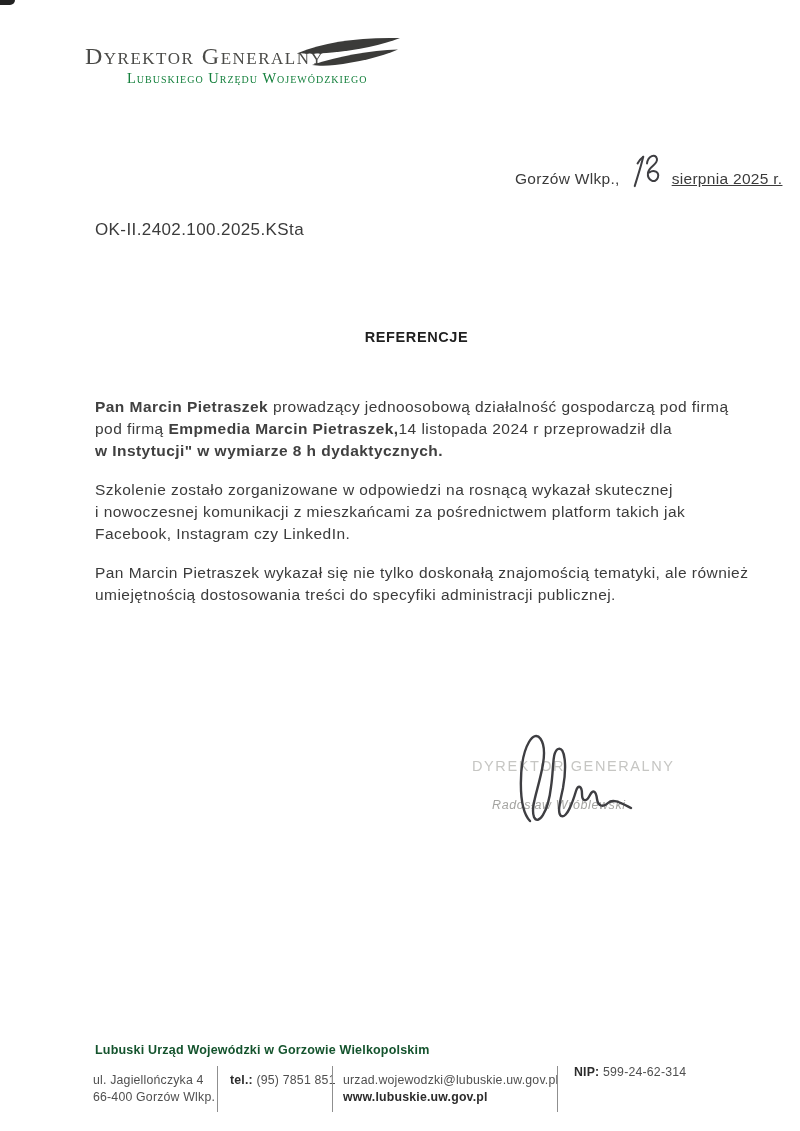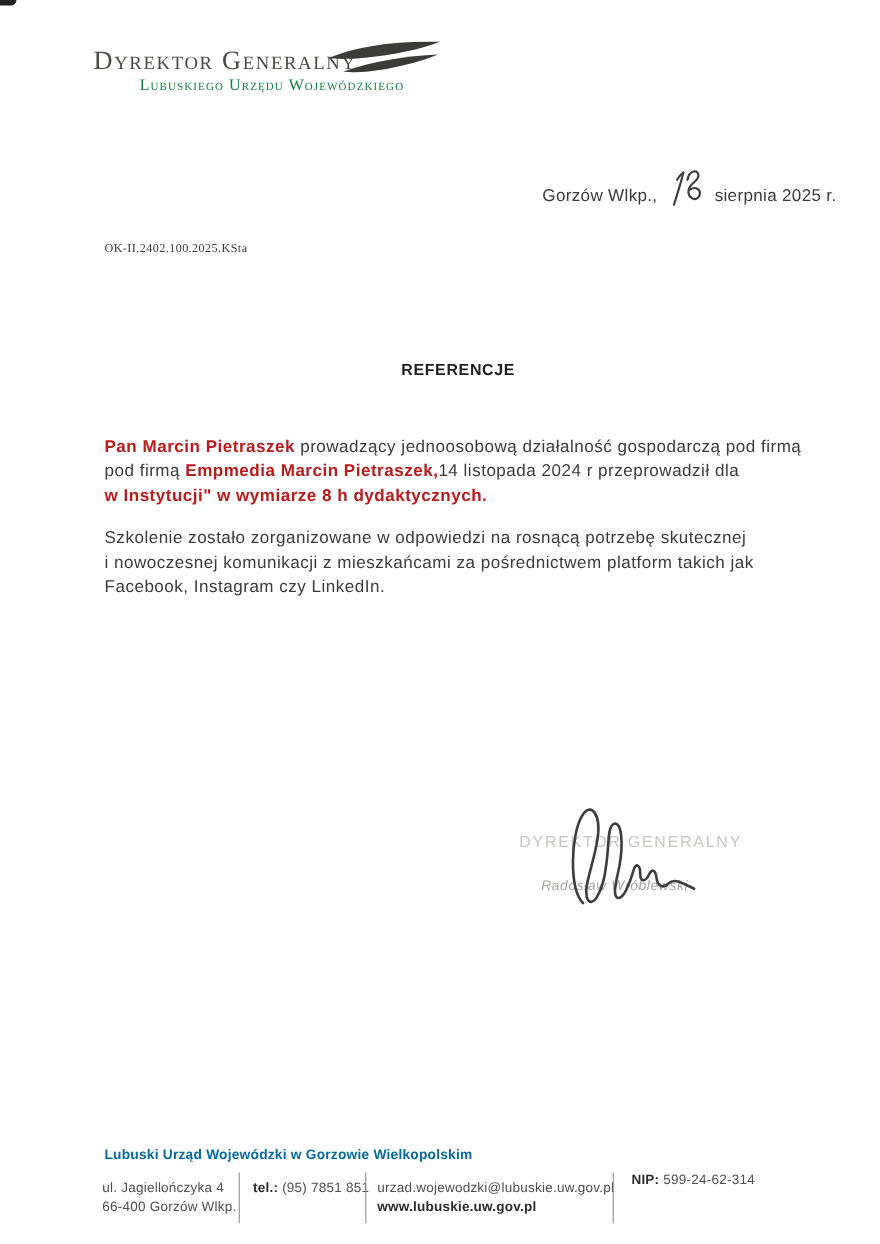--- a/index.html
+++ b/index.html
@@ -15,45 +15,45 @@
     font-family:"Liberation Serif",serif;font-variant:small-caps;font-size:24px;
     letter-spacing:1.5px;color:#4a4a47;line-height:24px;white-space:nowrap;
   }
   .lh-subtitle{
     font-family:"Liberation Serif",serif;font-variant:small-caps;font-size:14.5px;
     letter-spacing:1px;color:#15803d;margin-left:42px;margin-top:2px;white-space:nowrap;
   }
   .logo{position:absolute;left:296px;top:36px;width:106px;height:38px;}
 
   
-  .dateline{position:absolute;left:493px;top:150px;display:flex;align-items:flex-end;font-size:15.5px;letter-spacing:.3px;color:#3b3b3b;}
+  .dateline{position:absolute;left:515px;top:150px;display:flex;align-items:flex-end;font-size:15.5px;letter-spacing:.3px;color:#3b3b3b;}
   .dateline .place{padding-bottom:2px;}
-  .dateline .rest{padding-bottom:2px;}
+  .dateline .rest{padding-bottom:2px;text-decoration:underline;}
   .hand-day{width:34px;height:42px;margin:0 8px -2px 10px;}
 
   
-  .refno{position:absolute;left:95px;top:220px;font-size:11px;letter-spacing:.4px;color:#3b3b3b;font-family:Liberation Serif, serif;}
+  .refno{position:absolute;left:95px;top:220px;font-size:17px;letter-spacing:.4px;color:#3b3b3b;}
 
   
   .doc-title{position:absolute;left:0;top:329px;width:833px;text-align:center;
     font-size:14.5px;font-weight:700;letter-spacing:.6px;color:#1f1f1f;}
 
   
   .body-text{position:absolute;left:95px;top:396px;width:660px;font-size:15.5px;letter-spacing:.45px;color:#3b3b3b;}
   .para{margin-bottom:17px;}
   .line{line-height:22px;white-space:nowrap;}
-  .line .b{font-weight:700;color:#b91c1c;}
+  .line .b{font-weight:700;color:#404040;}
 
   
   .stamp-role{position:absolute;left:472px;top:758px;font-size:14.5px;letter-spacing:1.6px;color:#c6c6c3;white-space:nowrap;}
   .stamp-name{position:absolute;left:492px;top:798px;font-size:12.5px;font-style:italic;letter-spacing:.6px;color:#a5a5a2;white-space:nowrap;}
   .signature-ink{position:absolute;left:505px;top:731px;width:130px;height:96px;z-index:3;}
 
   
-  .footer-org{position:absolute;left:95px;top:1043px;font-size:12.5px;font-weight:700;letter-spacing:.2px;color:#0369a1;}
+  .footer-org{position:absolute;left:95px;top:1043px;font-size:12.5px;font-weight:700;letter-spacing:.2px;color:#14532d;}
   .footer-col{position:absolute;font-size:12.3px;line-height:17px;color:#4f4f4f;letter-spacing:.2px;white-space:nowrap;}
   .fc-address{left:93px;top:1072px;}
   .fc-tel{left:230px;top:1072px;}
   .fc-web{left:343px;top:1072px;}
   .fc-nip{left:574px;top:1064px;}
   .footer-col .bold{font-weight:700;color:#2c2c2c;}
   .vdiv{position:absolute;top:1066px;width:1px;height:46px;background:#8f8f8f;}
   .vd1{left:217px;} .vd2{left:332px;} .vd3{left:557px;}
 </style>
 </head>
@@ -88,23 +88,27 @@
 
   <div class="doc-title">REFERENCJE</div>
 
   <div class="body-text">
       <div class="para">
         <div class="line"><span class="b">Pan Marcin Pietraszek</span><span> prowadzący jednoosobową działalność gospodarczą pod firmą</span></div>
         <div class="line"><span>pod firmą </span><span class="b">Empmedia Marcin Pietraszek,</span><span>14 listopada 2024 r przeprowadził dla</span></div>
         <div class="line"><span class="b">w Instytucji" w wymiarze 8 h dydaktycznych.</span></div>
       </div>
       <div class="para">
-        <div class="line"><span>Szkolenie zostało zorganizowane w odpowiedzi na rosnącą potrzebę skutecznej</span></div>
+        <div class="line"><span>Szkolenie zostało zorganizowane w odpowiedzi na rosnącą wykazał skutecznej</span></div>
         <div class="line"><span>i nowoczesnej komunikacji z mieszkańcami za pośrednictwem platform takich jak</span></div>
         <div class="line"><span>Facebook, Instagram czy LinkedIn.</span></div>
+      </div>
+      <div class="para">
+        <div class="line"><span>Pan Marcin Pietraszek wykazał się nie tylko doskonałą znajomością tematyki, ale również</span></div>
+        <div class="line"><span>umiejętnością dostosowania treści do specyfiki administracji publicznej.</span></div>
       </div>
     </div>
 
   <div class="stamp-role">DYREKTOR GENERALNY</div>
   <div class="stamp-name">Radosław Wróblewski</div>
   <svg class="signature-ink" viewBox="0 0 130 96" aria-hidden="true">
     <path d="M25,90 C12,76 14,28 24,11 C32,-3 42,9 38,33 C34,57 25,76 29,86 C33,95 43,82 46,56 C49,36 47,21 53,18 C60,15 62,35 58,57 C55,71 52,82 56,85 C62,88 68,70 71,60 C73,53 77,55 77,63 C77,70 81,72 85,64 C88,58 91,60 92,68 C93,75 98,77 103,72 C108,67 116,72 126,77" fill="none" stroke="#3e3e42" stroke-width="2.4" stroke-linecap="round" stroke-linejoin="round"></path>
   </svg>
 
   <div class="footer-org">Lubuski Urząd Wojewódzki w Gorzowie Wielkopolskim</div>

